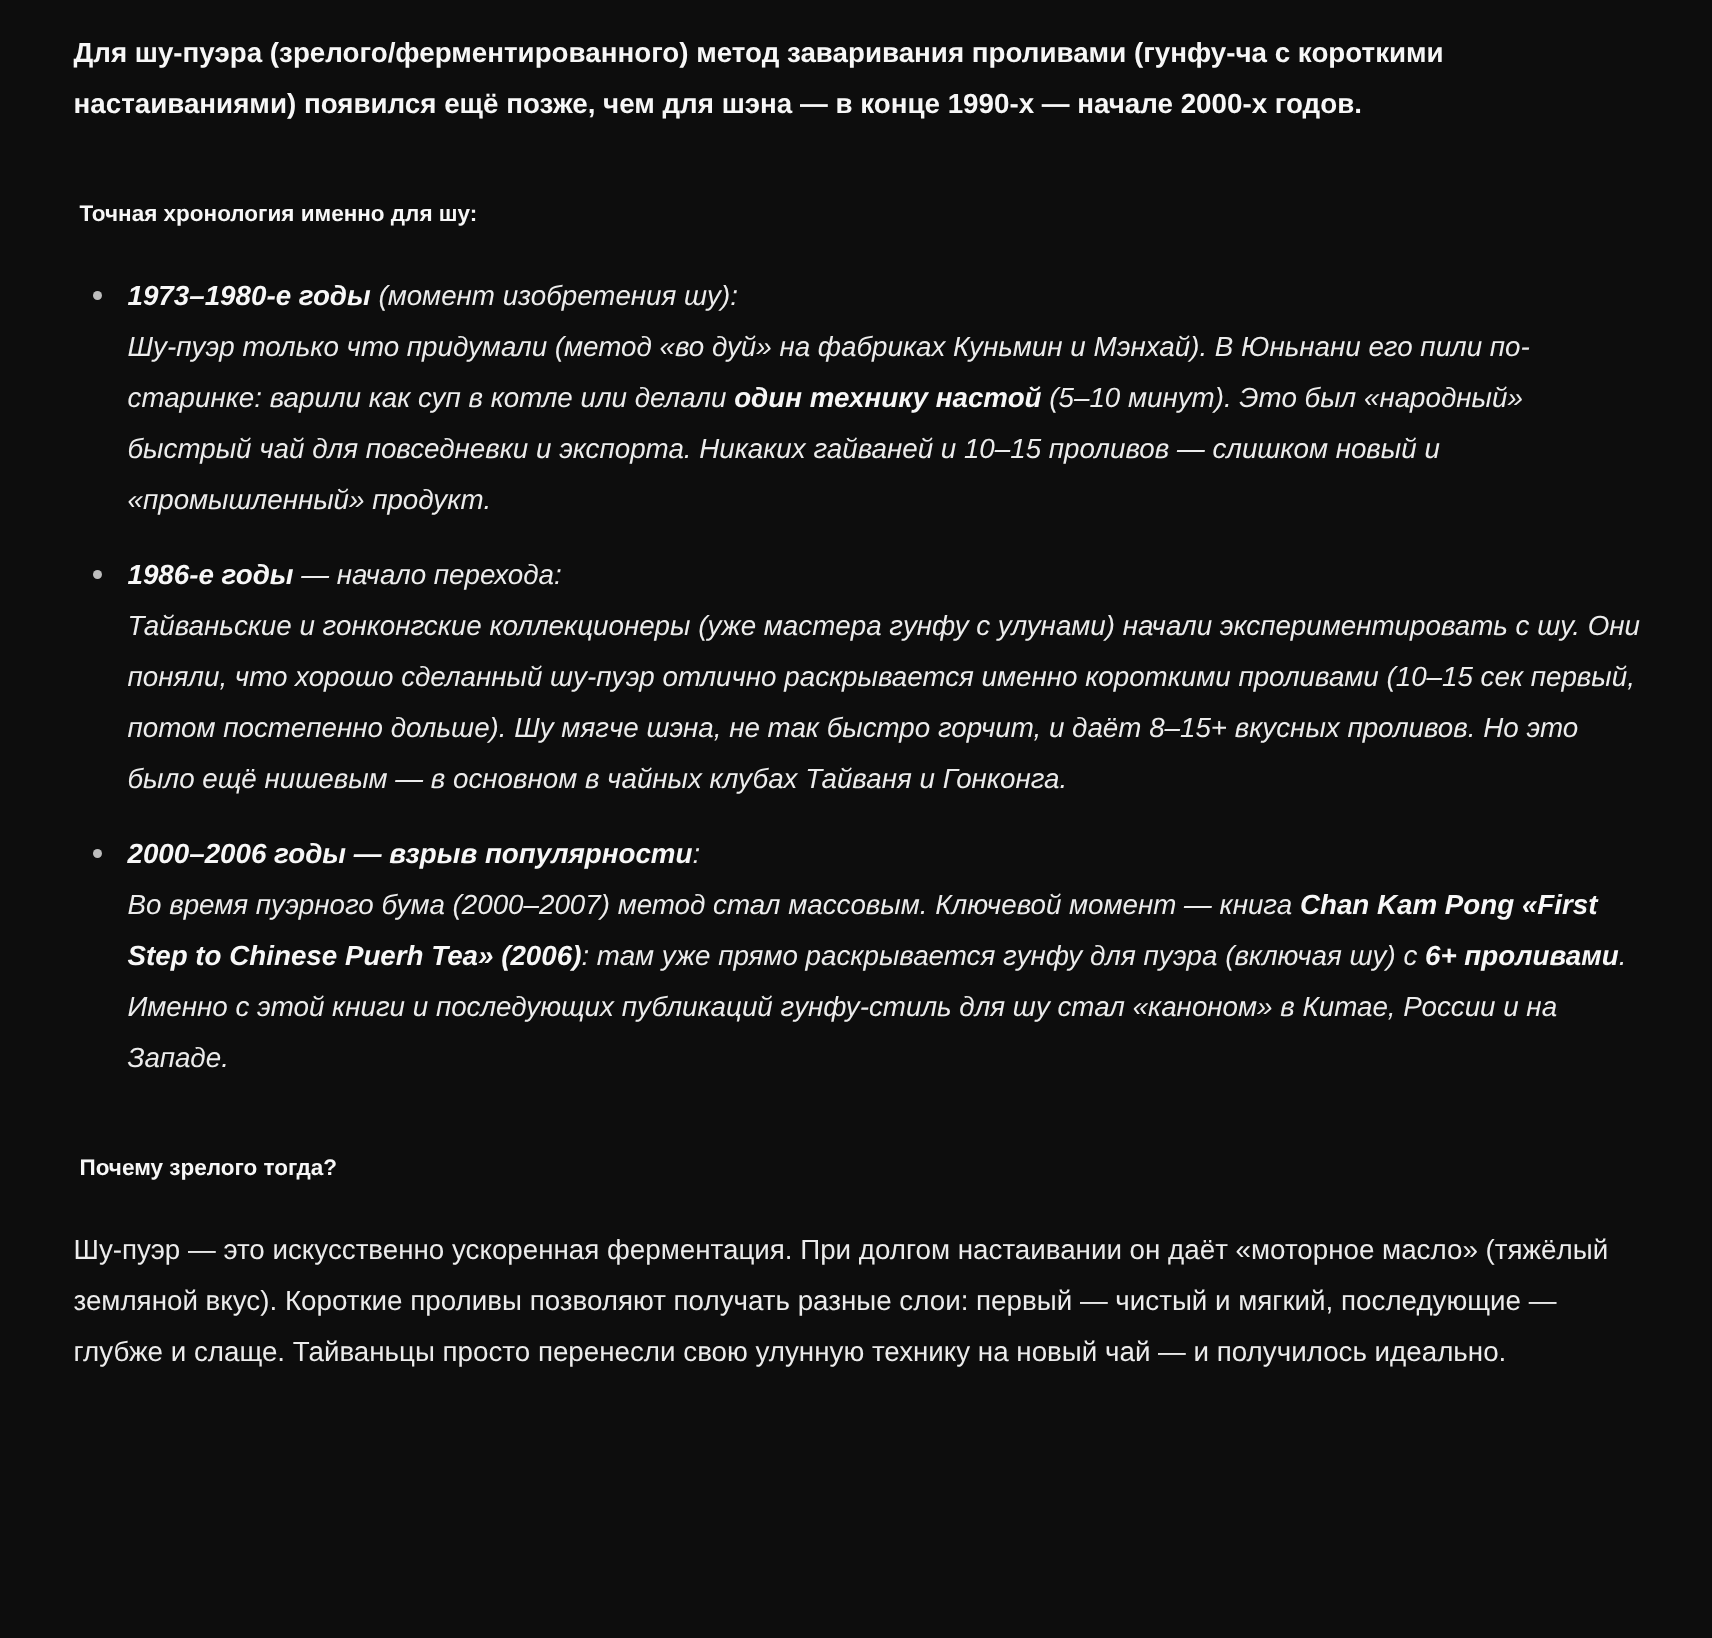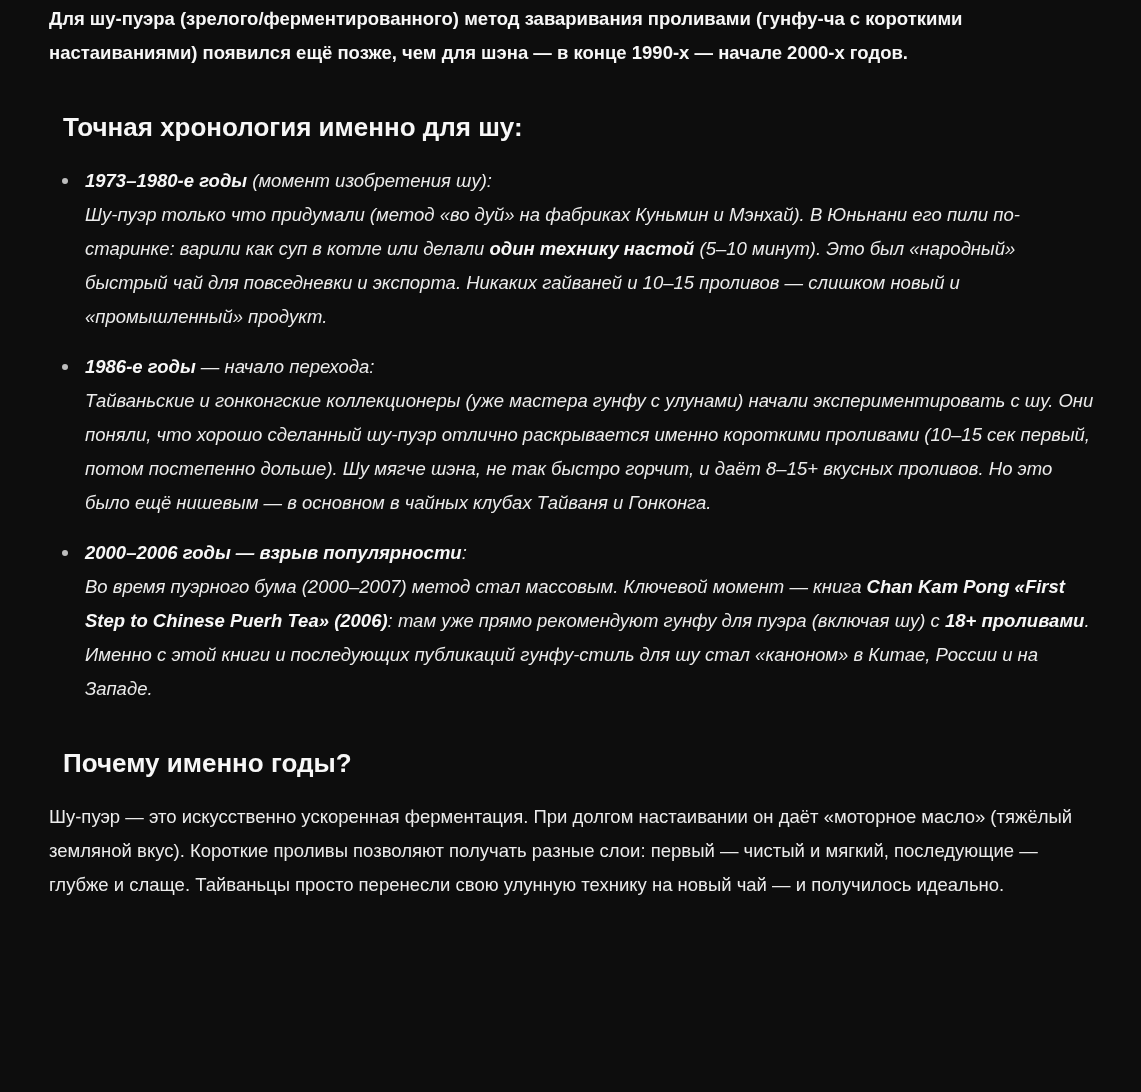--- a/index.html
+++ b/index.html
@@ -11,41 +11,41 @@
     min-height: 1092px;
     background: #0d0d0d;
     color: #ececec;
     font-family: "Liberation Sans", sans-serif;
     overflow: hidden;
     box-sizing: border-box;
   }
   .content {
     box-sizing: border-box;
     width: 1141px;
-    padding: 2px 46px 10px 49px;
+    padding: 18px 46px 10px 49px;
     font-size: 18.5px;
     line-height: 34px;
   }
   .para {
     margin: 0;
     white-space: pre-wrap;
   }
   .para.closing {
     margin-top: 0;
   }
   strong {
     font-weight: 700;
     color: #f7f7f7;
   }
   h3.section-heading {
-    font-size: 26px;
+    font-size: 15px;
     line-height: 30px;
     font-weight: 700;
     color: #f7f7f7;
-    margin: 42px 0 22px 14px;
+    margin: 42px 0 22px 4px;
   }
   ul.bullet-list {
     margin: 0;
     padding: 0;
     list-style: none;
   }
   ul.bullet-list > li {
     position: relative;
     padding-left: 36px;
     margin: 0 0 16px 0;
@@ -74,20 +74,20 @@
   <p class="para intro"><strong>Для шу-пуэра (зрелого/ферментированного) метод заваривания проливами (гунфу-ча с короткими настаиваниями) появился ещё позже, чем для шэна — в конце 1990-х — начале 2000-х годов.</strong></p>
 
   <h3 class="section-heading">Точная хронология именно для шу:</h3>
 
   <ul class="bullet-list">
     <li><strong>1973–1980-е годы</strong><span> (момент изобретения шу):
 Шу-пуэр только что придумали (метод «во дуй» на фабриках Куньмин и Мэнхай). В Юньнани его пили по-старинке: варили как суп в котле или делали </span><strong>один технику настой</strong><span> (5–10 минут). Это был «народный» быстрый чай для повседневки и экспорта. Никаких гайваней и 10–15 проливов — слишком новый и «промышленный» продукт.</span></li>
     <li><strong>1986-е годы</strong><span> — начало перехода:
 Тайваньские и гонконгские коллекционеры (уже мастера гунфу с улунами) начали экспериментировать с шу. Они поняли, что хорошо сделанный шу-пуэр отлично раскрывается именно короткими проливами (10–15 сек первый, потом постепенно дольше). Шу мягче шэна, не так быстро горчит, и даёт 8–15+ вкусных проливов. Но это было ещё нишевым — в основном в чайных клубах Тайваня и Гонконга.</span></li>
     <li><strong>2000–2006 годы — взрыв популярности</strong><span>:
-Во время пуэрного бума (2000–2007) метод стал массовым. Ключевой момент — книга </span><strong>Chan Kam Pong «First Step to Chinese Puerh Tea» (2006)</strong><span>: там уже прямо рекомендуют гунфу для пуэра (включая шу) с </span><strong>18+ проливами</strong><span>. Именно с этой книги и последующих публикаций гунфу-стиль для шу стал «каноном» в Китае, России и на Западе.</span></li>
+Во время пуэрного бума (2000–2007) метод стал массовым. Ключевой момент — книга </span><strong>Chan Kam Pong «First Step to Chinese Puerh Tea» (2006)</strong><span>: там уже прямо раскрывается гунфу для пуэра (включая шу) с </span><strong>6+ проливами</strong><span>. Именно с этой книги и последующих публикаций гунфу-стиль для шу стал «каноном» в Китае, России и на Западе.</span></li>
   </ul>
 
-  <h3 class="section-heading">Почему именно годы?</h3>
+  <h3 class="section-heading">Почему зрелого тогда?</h3>
 
   <p class="para closing"><span>Шу-пуэр — это искусственно ускоренная ферментация. При долгом настаивании он даёт «моторное масло» (тяжёлый земляной вкус). Короткие проливы позволяют получать разные слои: первый — чистый и мягкий, последующие — глубже и слаще. Тайваньцы просто перенесли свою улунную технику на новый чай — и получилось идеально.</span></p>
 
 </div>
 
 </body></html>

